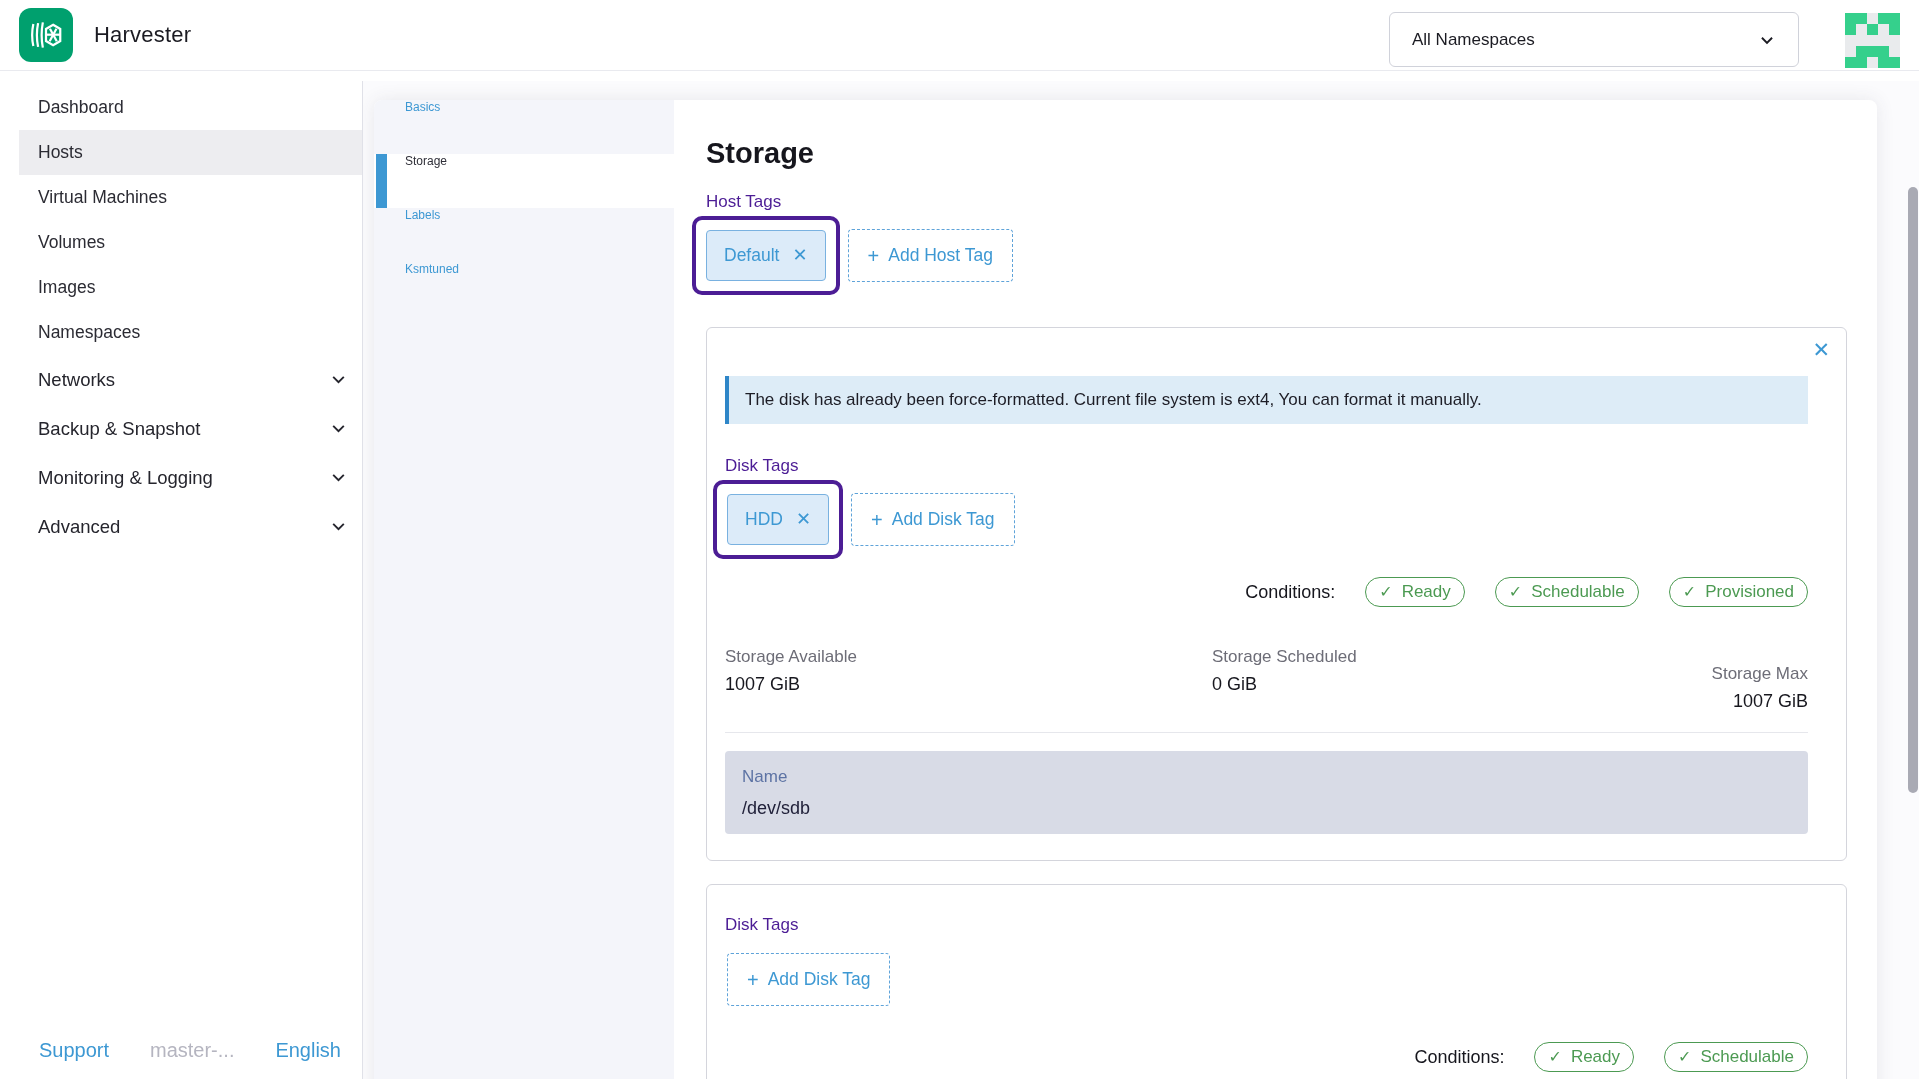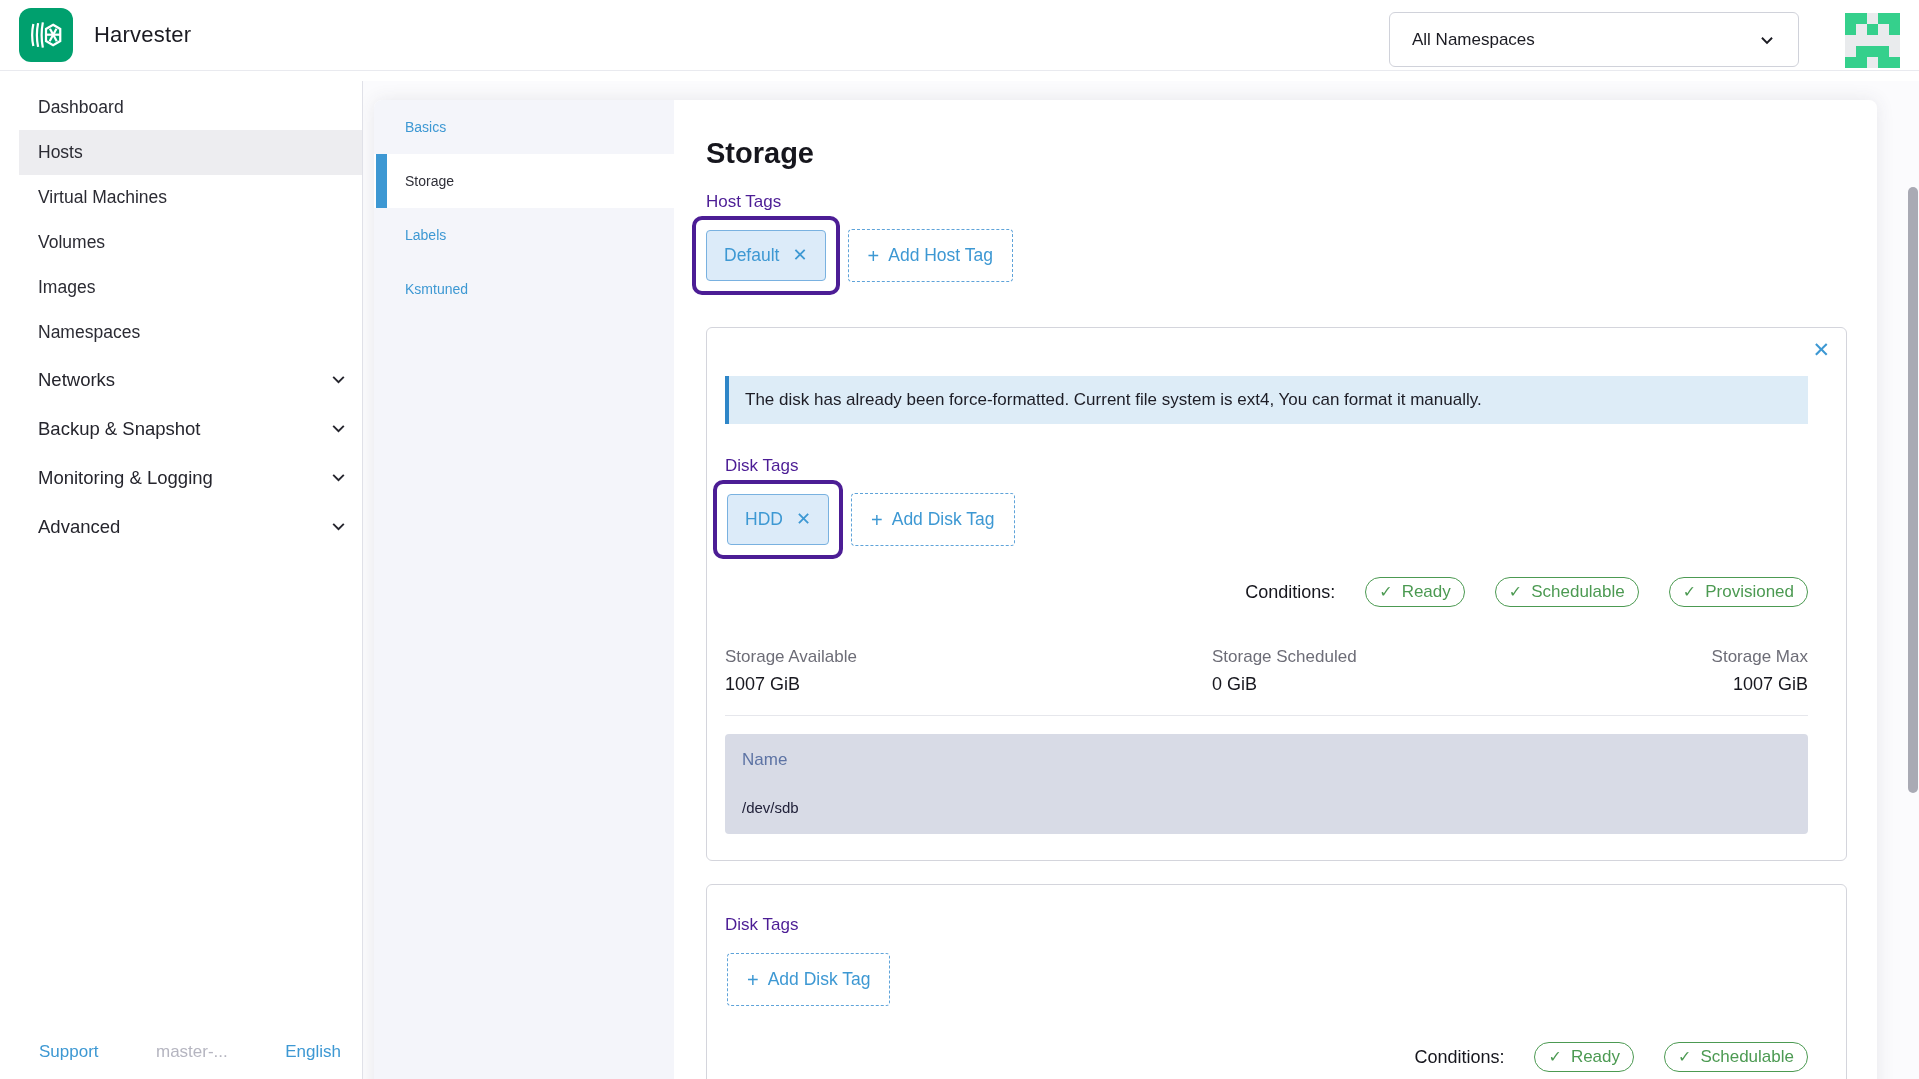--- a/index.html
+++ b/index.html
@@ -22,32 +22,32 @@
   .sidebar { position:fixed; top:81px; left:0; bottom:0; width:344px; background:#fff;
     border-right:1px solid #e0e1e8; z-index:10;margin-left:19px; }
   .nav-list { padding-top:4px; }
   .nav-item { height:45px; display:flex; align-items:center; padding:0 15px 0 19px;
     font-size:17.5px; color:#2b2b33; cursor:pointer; }
   .nav-item.active { background:#ededf0; }
   .nav-group { height:49px; display:flex; align-items:center; justify-content:space-between;
     padding:0 15px 0 19px; font-size:18.5px; color:#25252d; cursor:pointer; }
   .nav-group svg { width:17px; height:17px; color:#25252d; }
   .sidebar-footer { position:absolute; left:0; right:1px; bottom:17px; display:flex;
-    align-items:center; justify-content:space-between; padding:0 20px; font-size:17px; }
+    align-items:center; justify-content:space-between; padding:0 20px; font-size:20px; }
   .link-blue { color:#3d98d3; cursor:pointer; }
   .version-text { color:#b5b5c0; }
 
   
   .main-bg { position:fixed; top:81px; left:345px; right:0; bottom:0; background:#fbfbfd; }
   .main-card { position:fixed; top:100px; left:374px; width:1503px; height:1060px;
     background:#fff; border-radius:8px; box-shadow:0 0 18px rgba(60,60,80,.10); display:flex; z-index:5; }
 
   .subnav { width:300px; flex-shrink:0; background:#f4f5fa; border-radius:8px 0 0 8px; overflow:hidden; }
-  .subnav-item { height:54px; display:flex; align-items:center; padding-left:31px;
-    font-size:14px; color:#3d98d3; cursor:pointer; position:relative; }
+  .subnav-item { height:54px; display:flex; align-items:flex-start; padding-left:31px;
+    font-size:12px; color:#3d98d3; cursor:pointer; position:relative; }
   .subnav-item.active { background:#fff; color:#2f2f38; }
   .subnav-item.active::before { content:""; position:absolute; left:2px; top:0; bottom:0;
     width:11px; background:#3d98d3; }
 
   .content { flex:1; min-width:0; padding:22px 30px 0 32px; position:relative; }
   .page-title { font-size:29px; font-weight:600; color:#16161d; margin-top:14px; line-height:34px; }
   .field-label { font-size:17px; color:#4c1d95; margin-top:22px; line-height:20px; }
 
   .tag-row { display:flex; align-items:center; margin-top:4px; }
   .annotation-box { border:4px solid #4c1d95; border-radius:10px; padding:10px; margin-left:-14px; }
@@ -79,21 +79,21 @@
     border-radius:15px; color:#4c9a52; font-size:17px; padding:3px 13px; line-height:22px; }
   .badge .chk { font-size:16px; }
 
   .stats-row { display:flex; justify-content:space-between; margin-top:40px; }
   .stat-label { font-size:17px; color:#6d6d77; line-height:20px; }
   .stat-value { font-size:18px; color:#17171e; margin-top:6px; line-height:22px; }
   .divider { border:none; border-top:1px solid #e6e7ec; margin-top:20px; }
 
   .name-box { background:#d8dbe6; border-radius:4px; margin-top:18px; padding:15px 17px; }
   .name-box .nb-label { font-size:17px; color:#5d73a4; line-height:21px; }
-  .name-box .nb-value { font-size:15px; color:#21213a; margin-top:27px; line-height:22px; }
+  .name-box .nb-value { font-size:18px; color:#21213a; margin-top:10px; line-height:22px; }
 
   .scrollbar-thumb { position:fixed; right:1px; top:187px; width:10px; height:606px;
     background:#a9aab4; border-radius:5px; z-index:30; }
 </style>
 </head>
 <body>
 
 <div class="header">
   <div class="logo">
     <svg width="38" height="38" viewBox="0 0 24 24" fill="none" stroke="#ffffff" stroke-width="1.4">
@@ -257,21 +257,21 @@
 
       <div class="stats-row">
         <div>
           <div class="stat-label">Storage Available</div>
           <div class="stat-value">1007 GiB</div>
         </div>
         <div>
           <div class="stat-label">Storage Scheduled</div>
           <div class="stat-value">0 GiB</div>
         </div>
-        <div style="text-align:right;">
+        <div style="text-align:right;margin-top:17px;">
           <div class="stat-label">Storage Max</div>
           <div class="stat-value">1007 GiB</div>
         </div>
       </div>
 
       <hr class="divider">
 
       <div class="name-box">
         <div class="nb-label">Name</div>
         <div class="nb-value">/dev/sdb</div>

